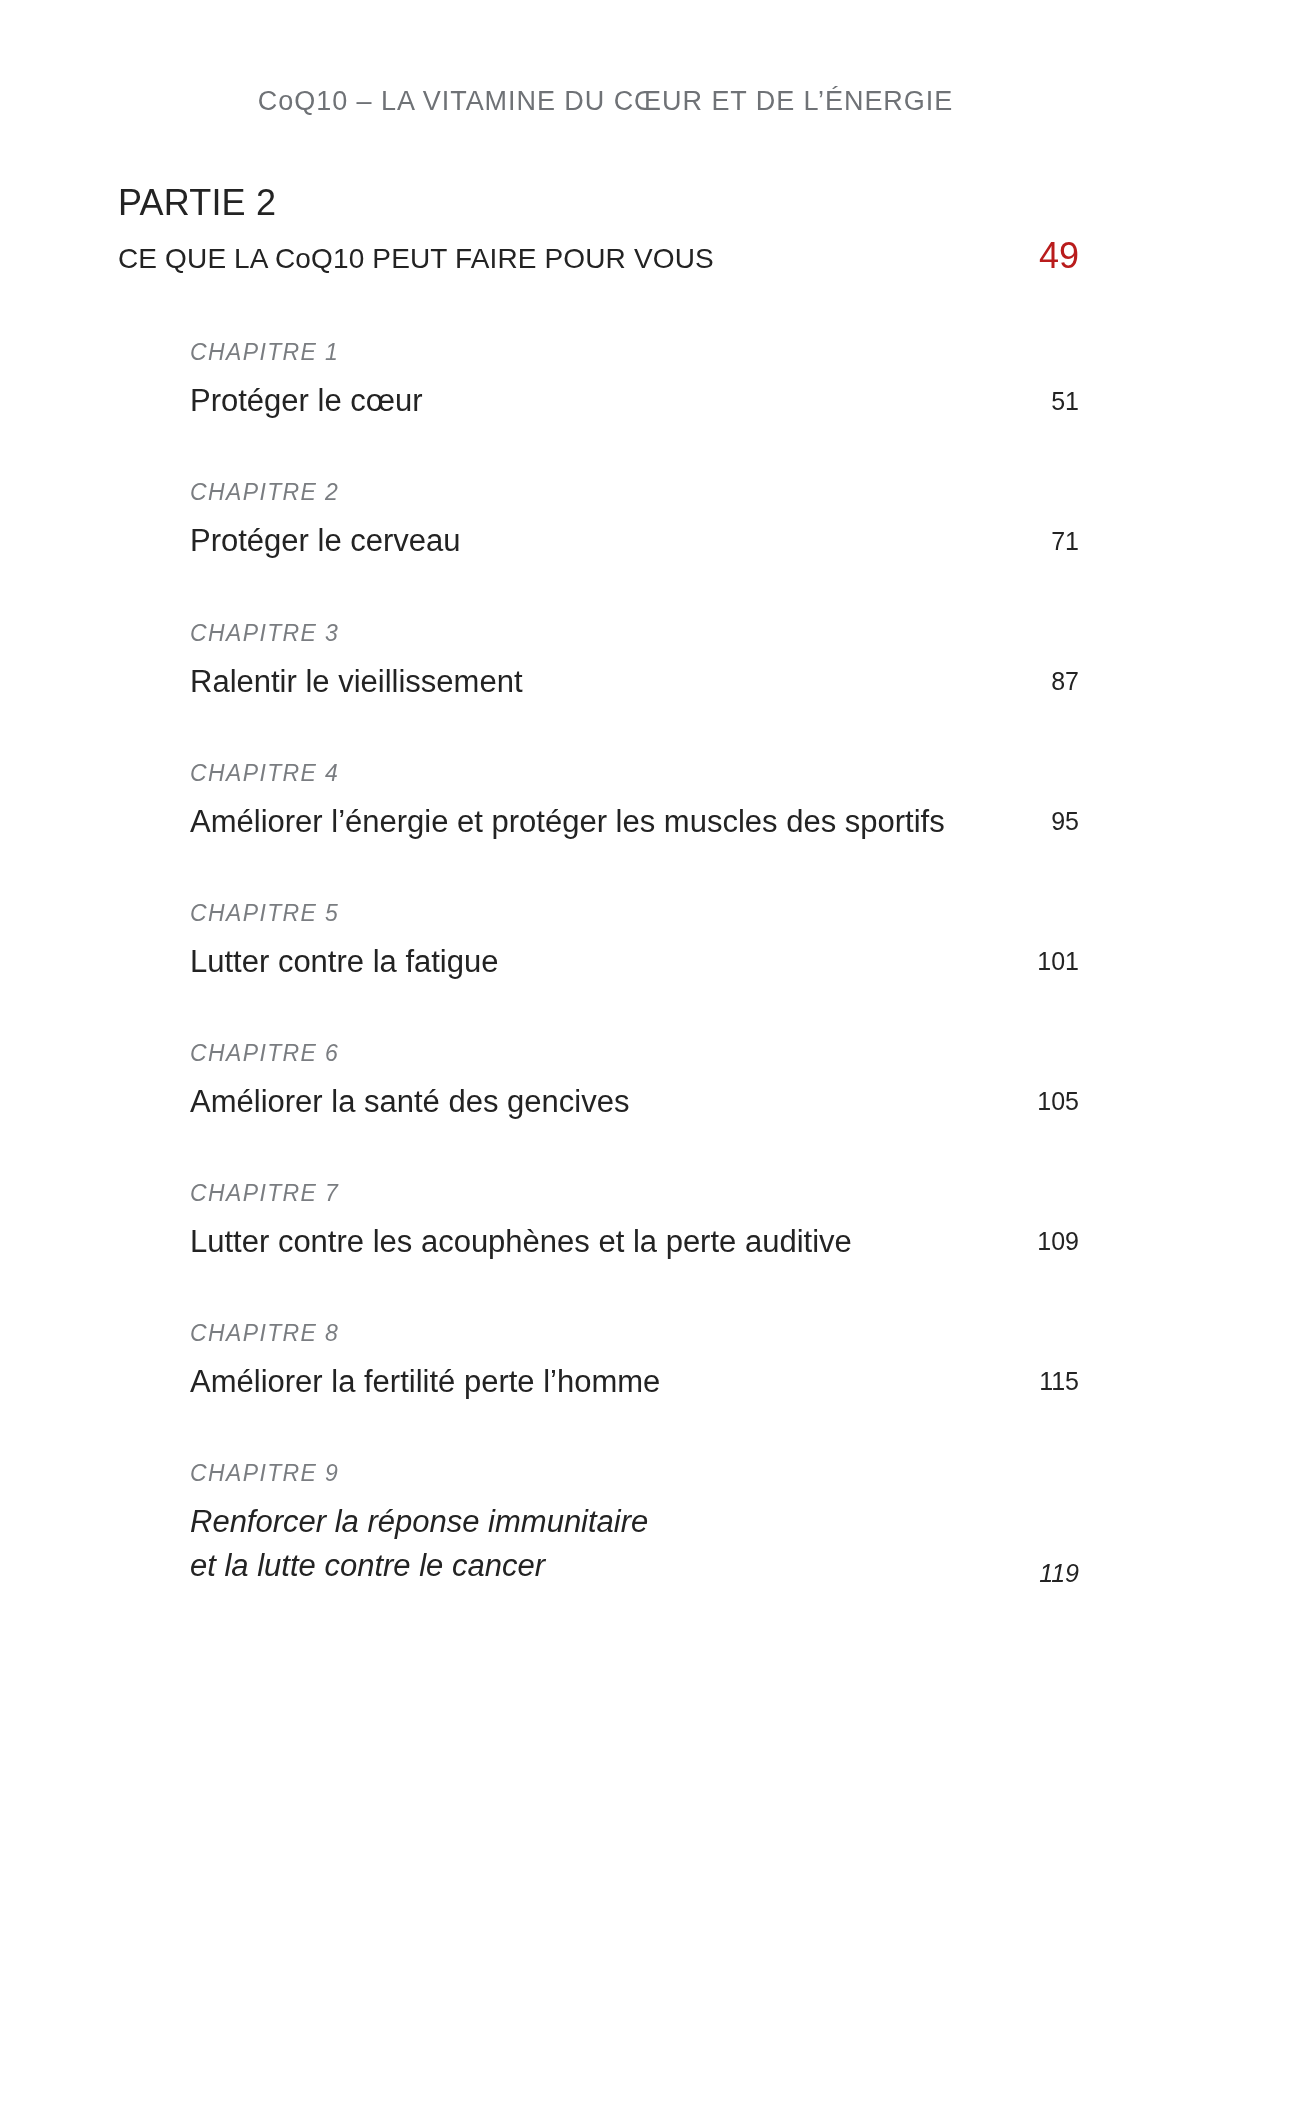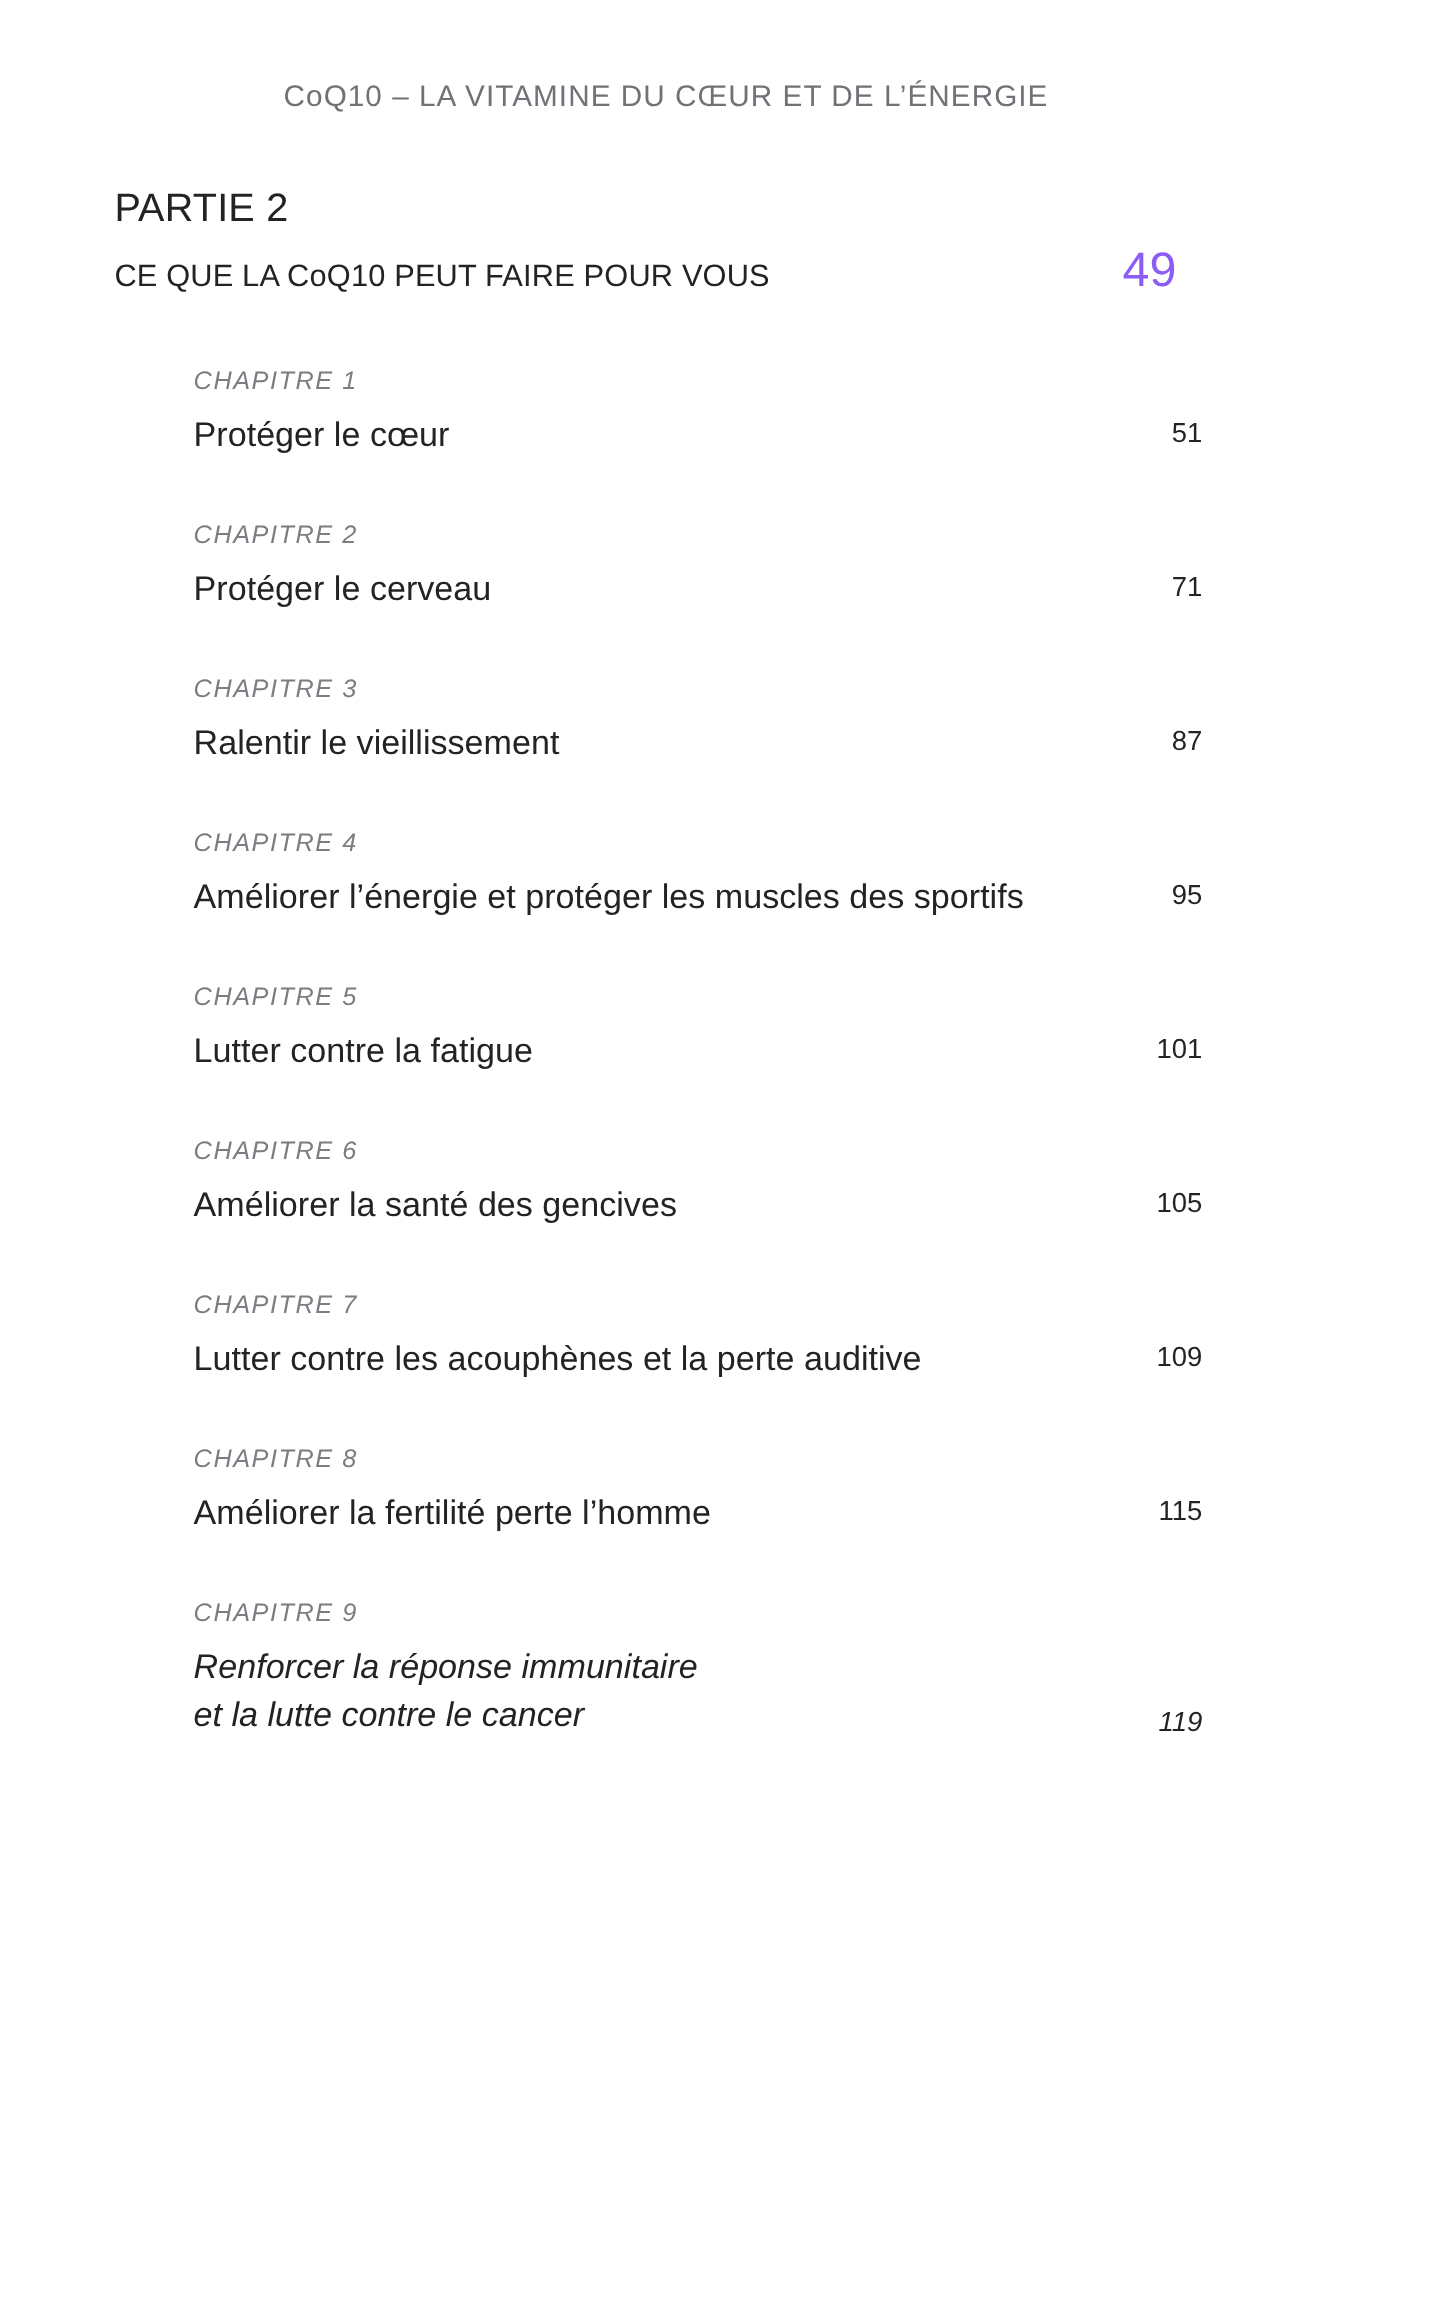--- a/index.html
+++ b/index.html
@@ -13,21 +13,21 @@
     min-height: 2105px;
     font-family: "Liberation Sans", sans-serif;
     color: #2b2b2b;
     -webkit-font-smoothing: antialiased;
   }
   .page {
     position: relative;
     width: 1211px;
     min-height: 2105px;
     box-sizing: border-box;
-    padding: 0;
+    padding: 14px;
     background: #ffffff;
   }
   .running-head {
     text-align: center;
     font-size: 27px;
     letter-spacing: 0.035em;
     color: #6f7276;
     font-weight: 400;
     padding-top: 72px;
     padding-bottom: 0;
@@ -55,26 +55,26 @@
   }
   .part-title {
     font-size: 28px;
     color: #232323;
     letter-spacing: 0.005em;
     line-height: 1.32;
     font-weight: 400;
     flex: 0 1 auto;
   }
   .part-page {
-    font-size: 44px;
-    color: #8b5cf6;
+    font-size: 36px;
+    color: #b91c1c;
     font-weight: 400;
     flex: 0 0 auto;
     width: 110px;
-    text-align: center;
+    text-align: right;
     padding-right: 14px;
     box-sizing: border-box;
   }
   .entries {
     margin-top: 62px;
   }
   .entry {
     margin-bottom: 56px;
   }
   .entry-label {

